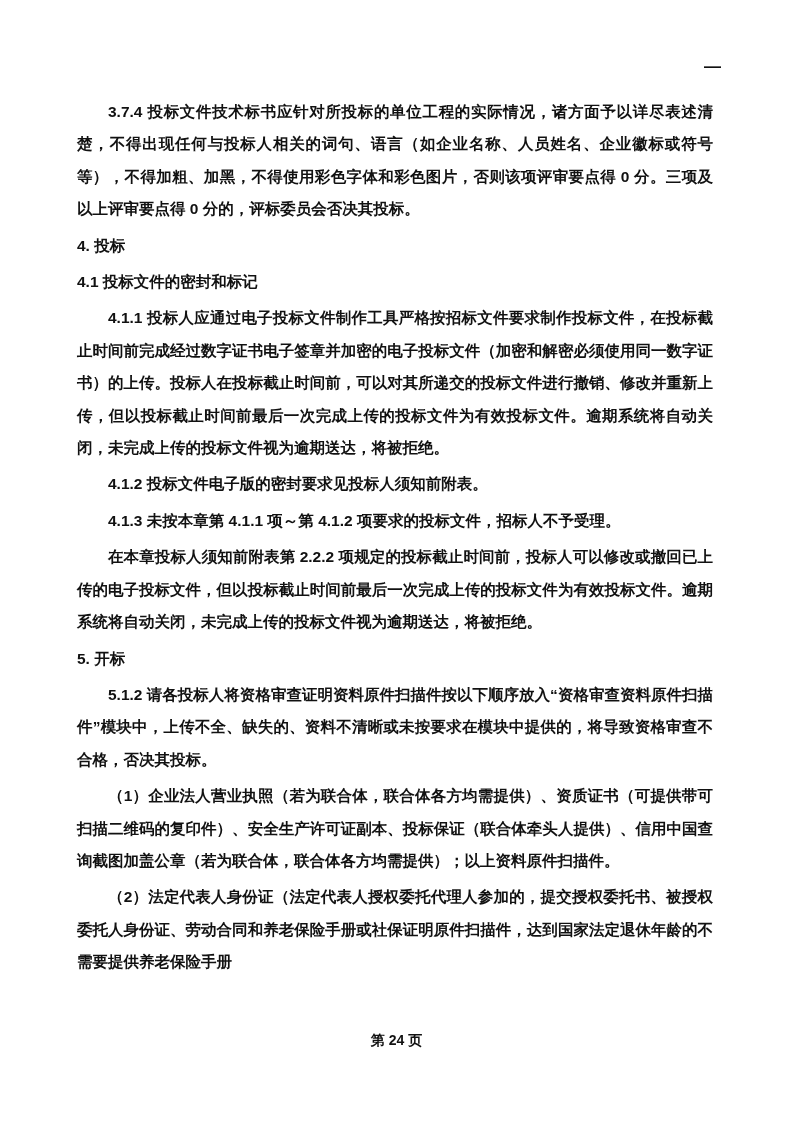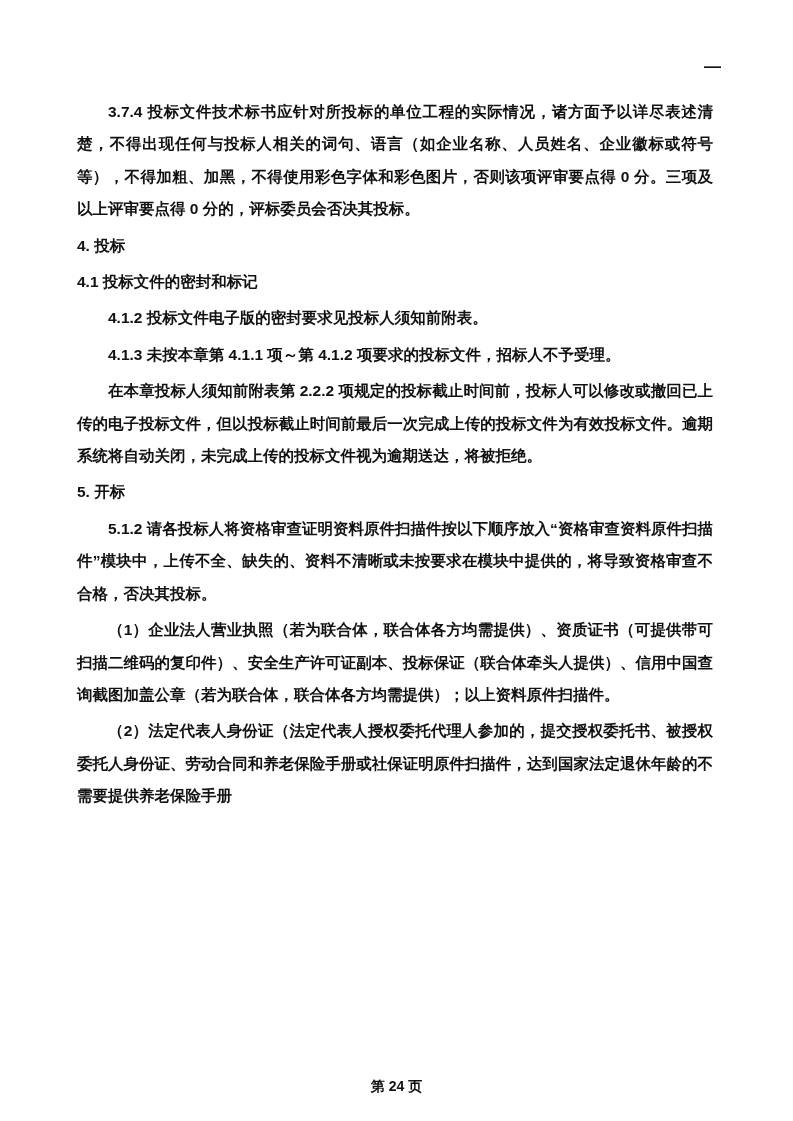--- a/index.html
+++ b/index.html
@@ -47,34 +47,34 @@
   .hd   { text-indent: 0; }
   .footer {
     position: absolute;
     left: 0;
     right: 0;
     top: 1032px;
     text-align: center;
     font-size: 14px;
     font-weight: 700;
     color: #111111;
-    margin-top: 46px;
   }
 </style>
 </head>
 <body>
 
 <div class="page">
 
   <span class="corner-mark">—</span>
 
   <main class="doc">
     <p class="para">3.7.4 投标文件技术标书应针对所投标的单位工程的实际情况，诸方面予以详尽表述清楚，不得出现任何与投标人相关的词句、语言（如企业名称、人员姓名、企业徽标或符号等），不得加粗、加黑，不得使用彩色字体和彩色图片，否则该项评审要点得 0 分。三项及以上评审要点得 0 分的，评标委员会否决其投标。</p>
     <h2 class="hd">4. 投标</h2>
     <h2 class="hd">4.1 投标文件的密封和标记</h2>
+    <p class="para">4.1.1 投标人应通过电子投标文件制作工具严格按招标文件要求制作投标文件，在投标截止时间前完成经过数字证书电子签章并加密的电子投标文件（加密和解密必须使用同一数字证书）的上传。投标人在投标截止时间前，可以对其所递交的投标文件进行撤销、修改并重新上传，但以投标截止时间前最后一次完成上传的投标文件为有效投标文件。逾期系统将自动关闭，未完成上传的投标文件视为逾期送达，将被拒绝。</p>
     <p class="para">4.1.2 投标文件电子版的密封要求见投标人须知前附表。</p>
     <p class="para">4.1.3 未按本章第 4.1.1 项～第 4.1.2 项要求的投标文件，招标人不予受理。</p>
     <p class="para">在本章投标人须知前附表第 2.2.2 项规定的投标截止时间前，投标人可以修改或撤回已上传的电子投标文件，但以投标截止时间前最后一次完成上传的投标文件为有效投标文件。逾期系统将自动关闭，未完成上传的投标文件视为逾期送达，将被拒绝。</p>
     <h2 class="hd">5. 开标</h2>
     <p class="para">5.1.2 请各投标人将资格审查证明资料原件扫描件按以下顺序放入“资格审查资料原件扫描件”模块中，上传不全、缺失的、资料不清晰或未按要求在模块中提供的，将导致资格审查不合格，否决其投标。</p>
     <p class="para">（1）企业法人营业执照（若为联合体，联合体各方均需提供）、资质证书（可提供带可扫描二维码的复印件）、安全生产许可证副本、投标保证（联合体牵头人提供）、信用中国查询截图加盖公章（若为联合体，联合体各方均需提供）；以上资料原件扫描件。</p>
     <p class="para">（2）法定代表人身份证（法定代表人授权委托代理人参加的，提交授权委托书、被授权委托人身份证、劳动合同和养老保险手册或社保证明原件扫描件，达到国家法定退休年龄的不需要提供养老保险手册</p>
   </main>
 
   <footer class="footer">

